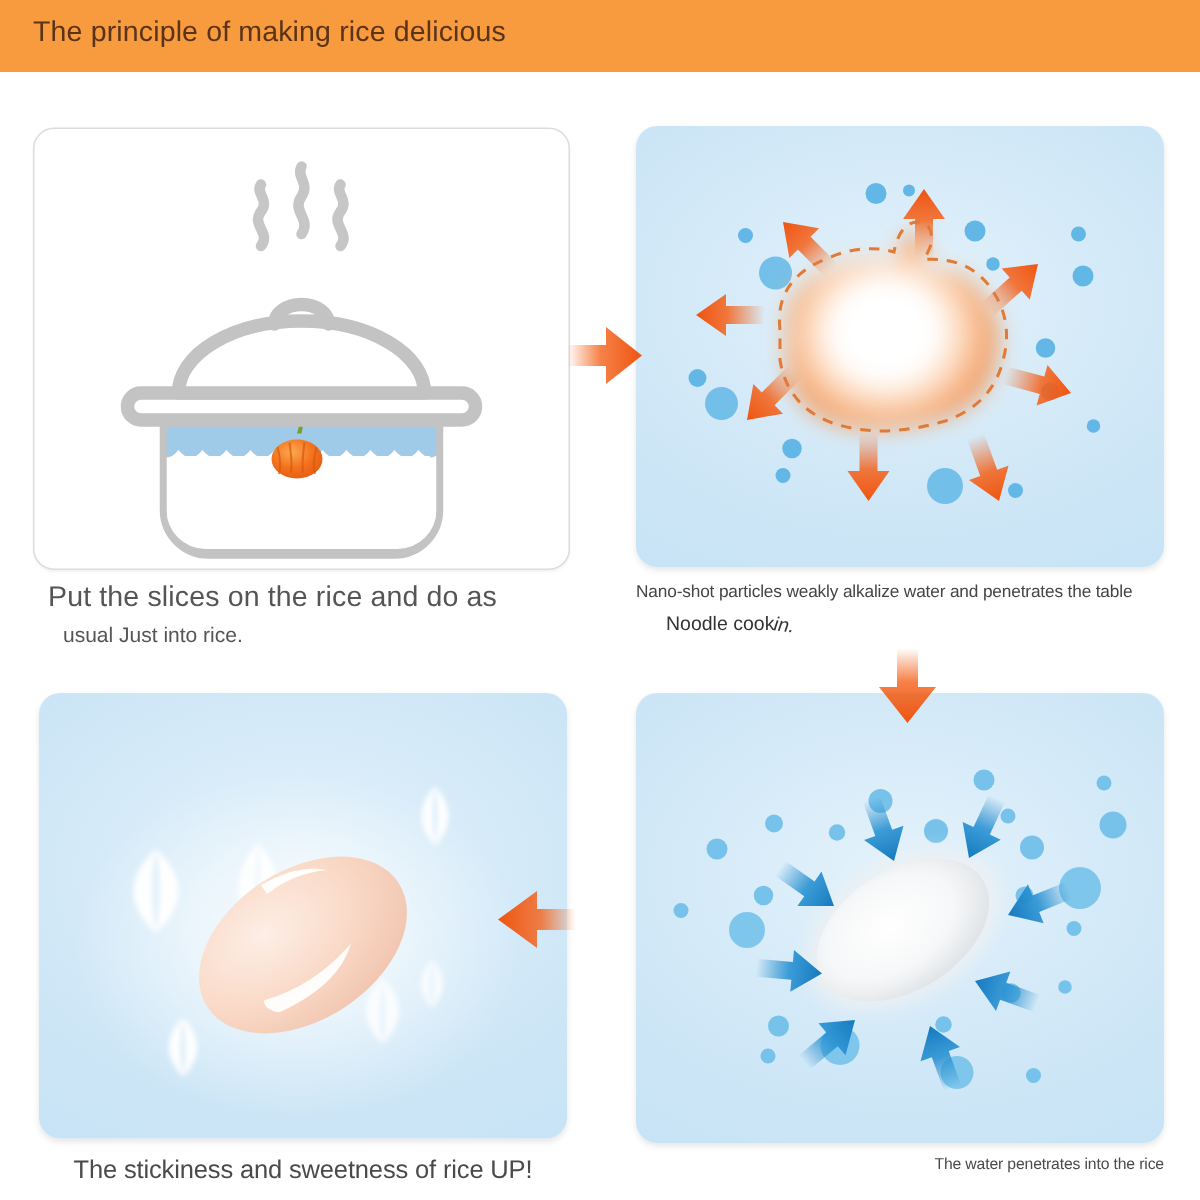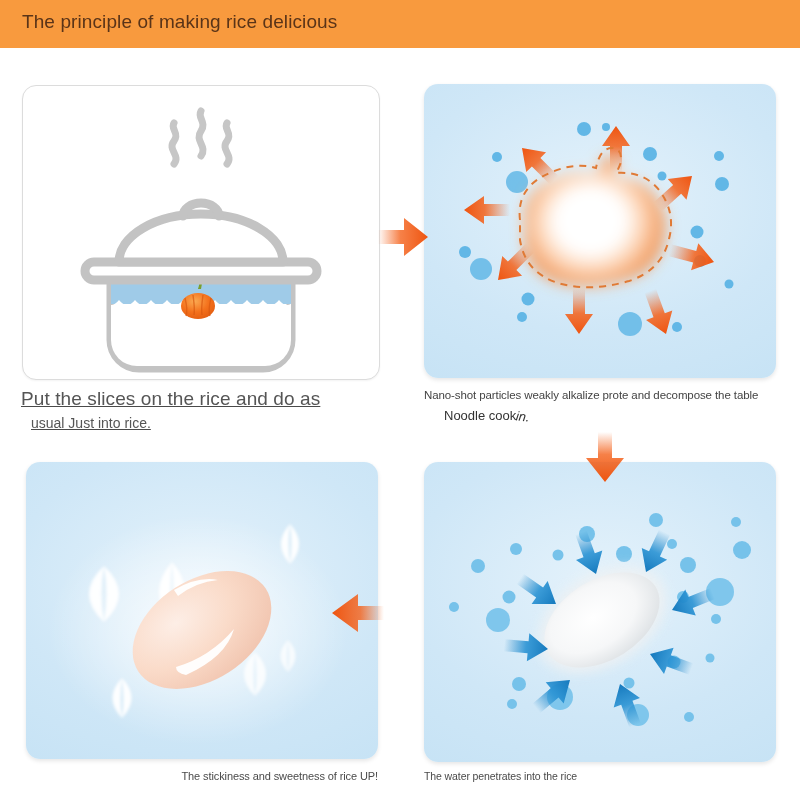--- a/index.html
+++ b/index.html
@@ -32,29 +32,29 @@
     box-shadow:0 2px 4px rgba(0,0,0,.10);
   }
 
   #panel-1{left:22px;top:85px;width:356px;height:293px;}
   #panel-2{left:424px;top:84px;width:352px;height:294px;}
   #panel-4{left:26px;top:462px;width:352px;height:297px;}
   #panel-3{left:424px;top:462px;width:352px;height:300px;}
 
   
   .caption{position:absolute;color:#4a4a4a;}
-  #cap-1{left:21px;top:386px;width:360px;text-decoration:underline;}
+  #cap-1{left:32px;top:386px;width:360px;}
   #cap-1 .l1{font-size:19px;color:#555;line-height:26px;letter-spacing:.1px;}
   #cap-1 .l2{font-size:14px;color:#555;line-height:22px;margin-left:10px;}
   #cap-2{left:424px;top:386px;width:370px;}
   #cap-2 .l1{font-size:11.5px;color:#444;line-height:19px;letter-spacing:-.1px;}
   #cap-2 .l2{font-size:13px;color:#333;line-height:22px;margin-left:20px;}
   #cap-2 .l2 .tail{display:inline-block;transform:rotate(7deg) translateY(1px);font-style:italic;}
-  #cap-4{left:26px;top:770px;width:352px;text-align:right;font-size:11px;color:#4a4a4a;letter-spacing:-.1px;}
-  #cap-3{left:424px;top:770px;width:352px;text-align:left;font-size:10.5px;color:#4a4a4a;letter-spacing:-.1px;}
+  #cap-4{left:26px;top:770px;width:352px;text-align:center;font-size:17px;color:#4a4a4a;letter-spacing:-.1px;}
+  #cap-3{left:424px;top:770px;width:352px;text-align:right;font-size:10.5px;color:#4a4a4a;letter-spacing:-.1px;}
 
   
   .conn{position:absolute;}
   #conn-right{left:378px;top:214px;width:52px;height:46px;}
   #conn-down{left:582px;top:432px;width:46px;height:52px;}
   #conn-left{left:330px;top:590px;width:54px;height:46px;}
 
   
   .pot-wrap{position:absolute;left:0;top:0;width:100%;height:100%;}
 
@@ -353,20 +353,20 @@
       <path d="M54 16 h-26 v-12 l-26 19 l26 19 v-12 h26 z" fill="url(#cL)"></path>
     </svg>
   </div>
 
   <div class="caption" id="cap-1">
     <div class="l1">Put the slices on the rice and do as</div>
     <div class="l2">usual Just into rice.</div>
   </div>
 
   <div class="caption" id="cap-2">
-    <div class="l1">Nano-shot particles weakly alkalize prote and decompose the table</div>
+    <div class="l1">Nano-shot particles weakly alkalize water and penetrates the table</div>
     <div class="l2"><span>Noodle cook</span><span class="tail">in.</span></div>
   </div>
 
   <div class="caption" id="cap-4">The stickiness and sweetness of rice UP!</div>
   <div class="caption" id="cap-3">The water penetrates into the rice</div>
 
 </div>
 
 </body></html>

